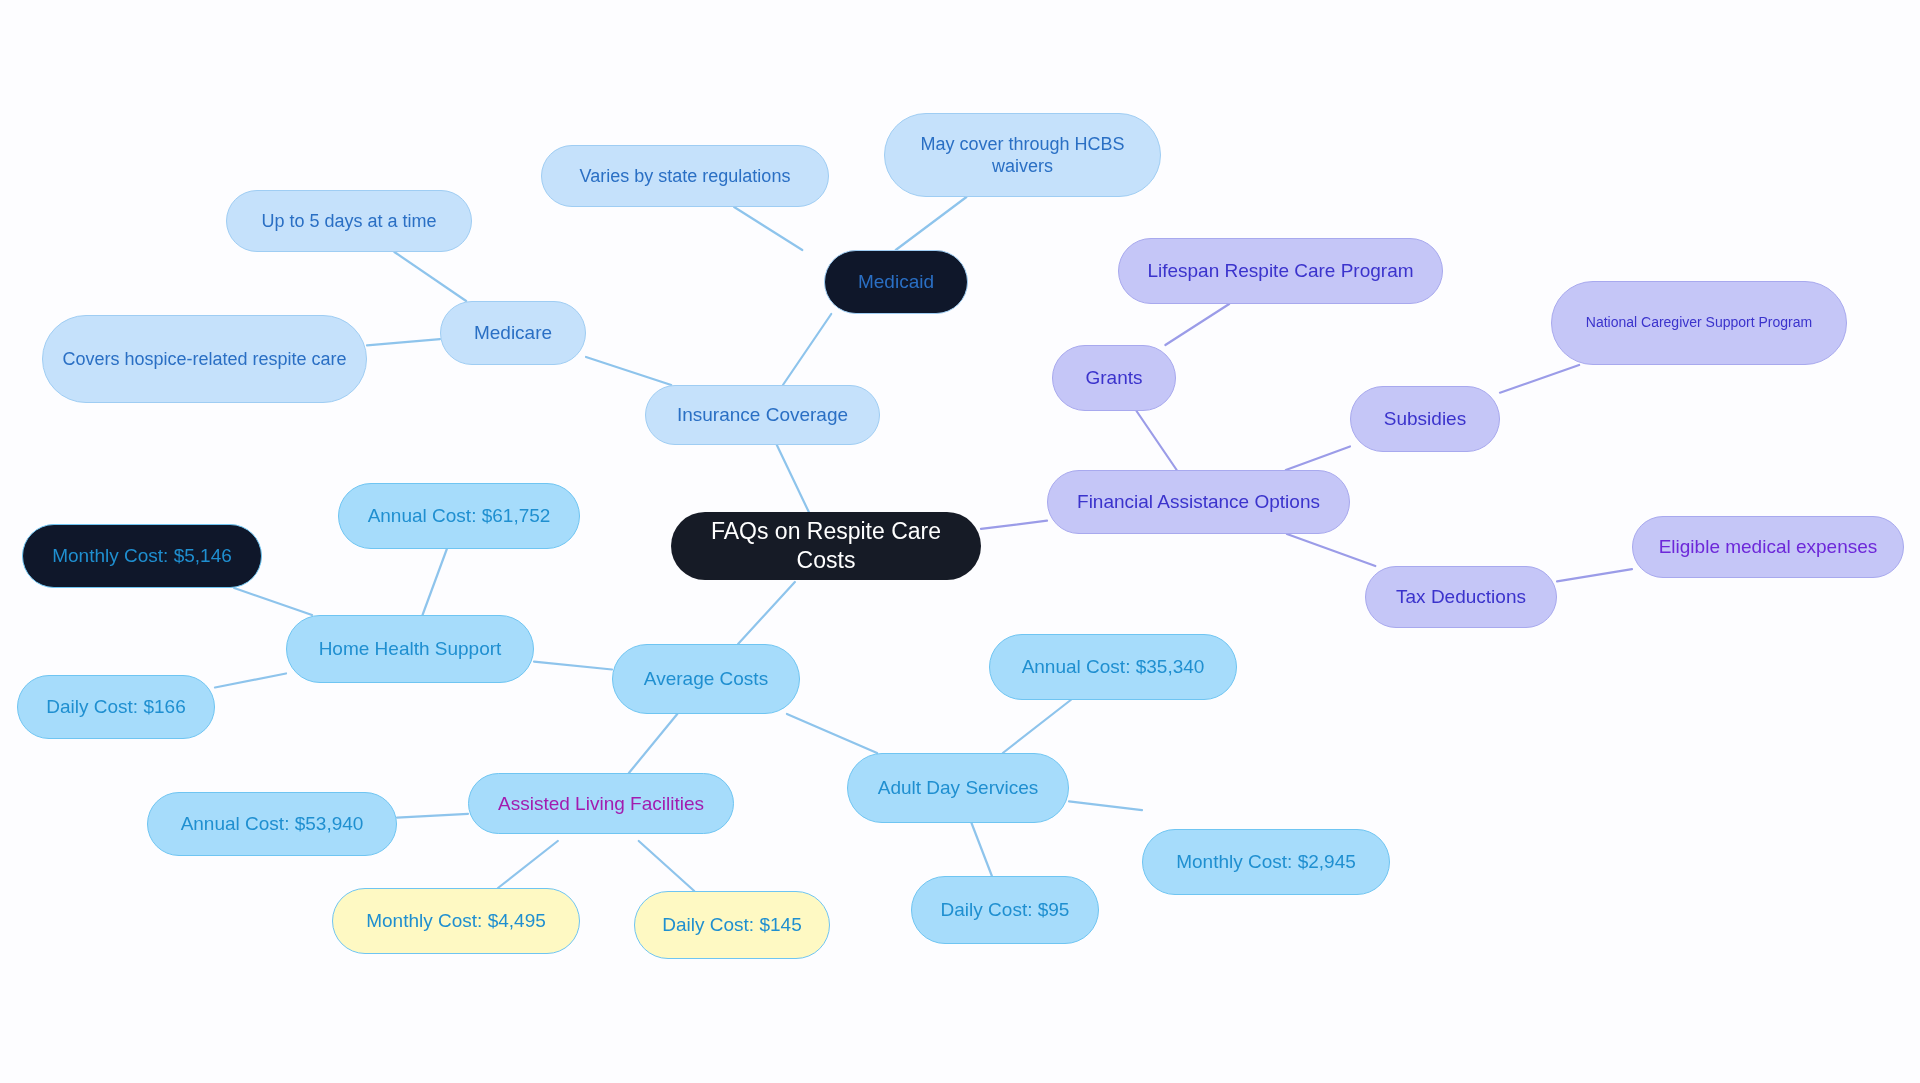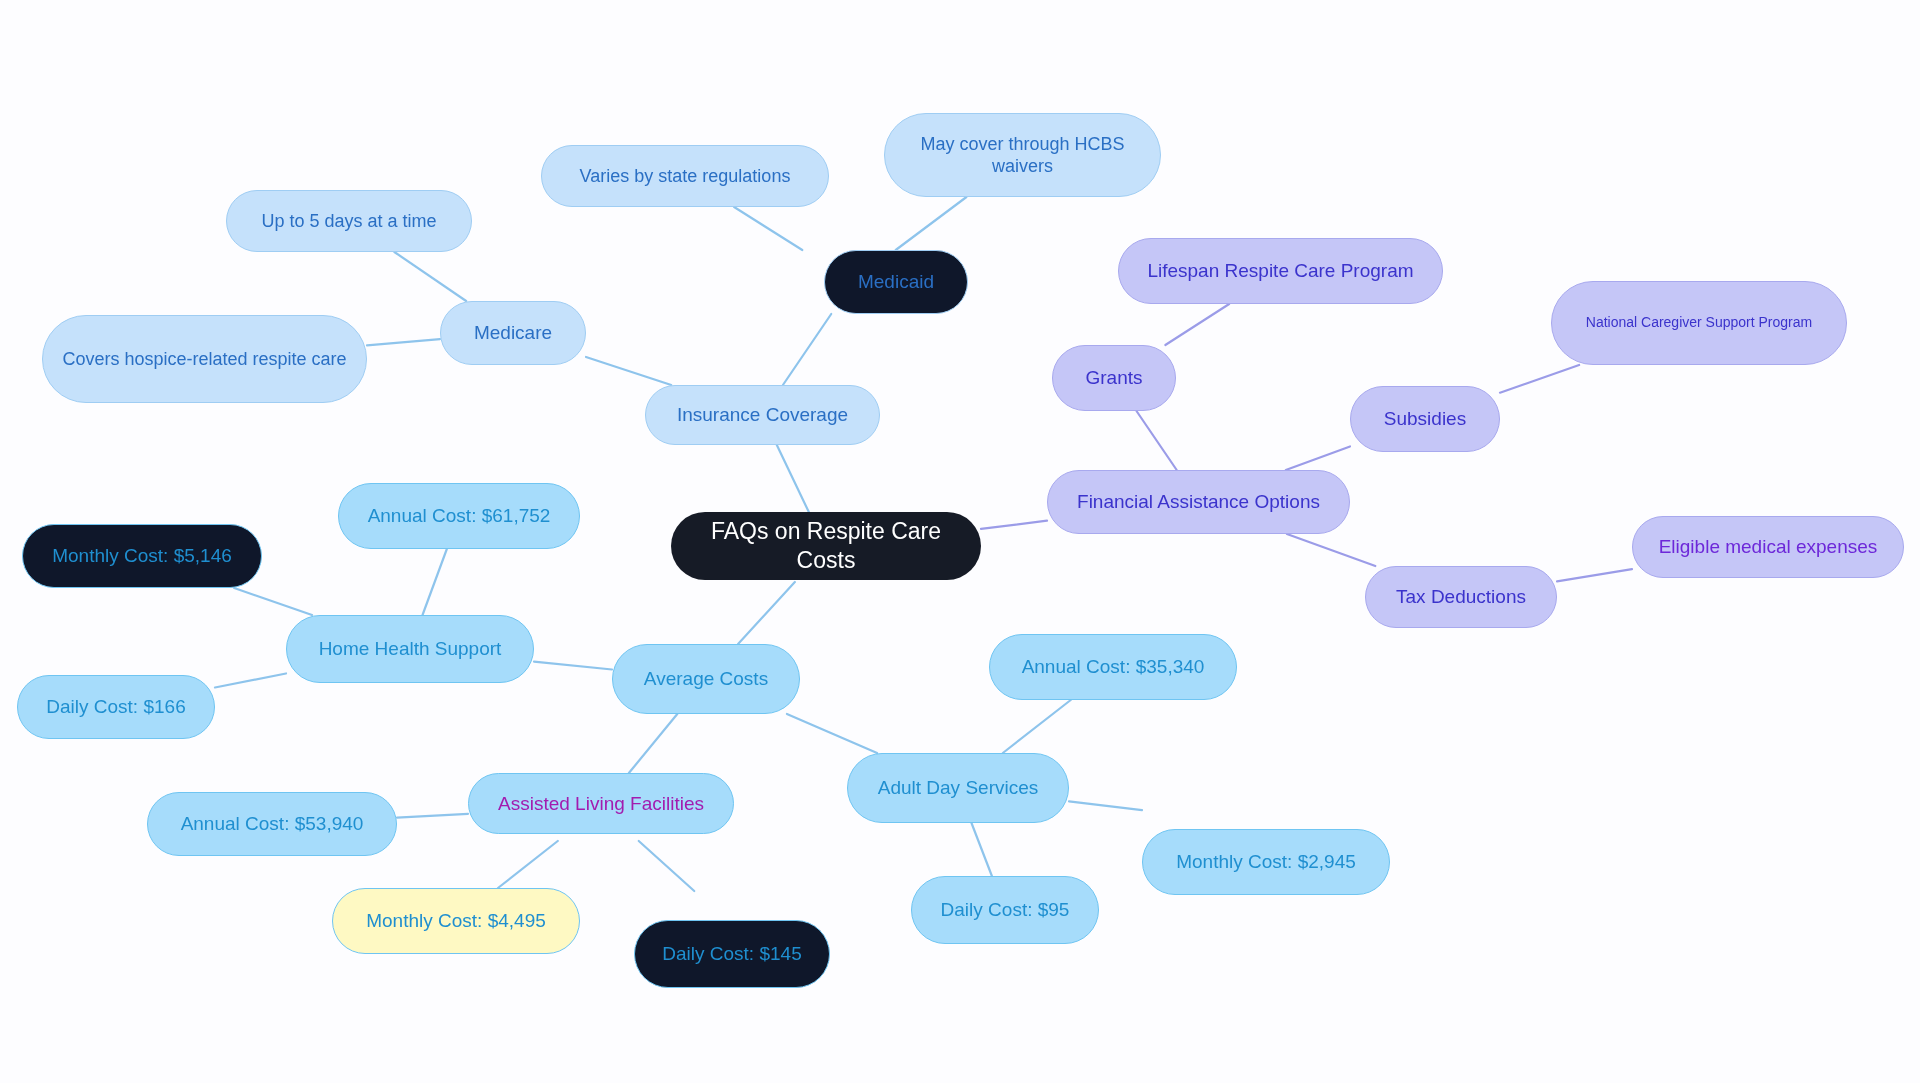--- a/index.html
+++ b/index.html
@@ -115,21 +115,21 @@
       </div>
       <div class="node" style="left: 468px; top: 773px; width: 266px; height: 61px; background: rgb(166, 220, 251); color: #a21caf; border-color: rgb(111, 197, 242); font-size: 19px;">
         <span>Assisted Living Facilities</span>
       </div>
       <div class="node" style="left: 147px; top: 792px; width: 250px; height: 64px; background: rgb(166, 220, 251); color: rgb(31, 143, 208); border-color: rgb(111, 197, 242); font-size: 19px;">
         <span>Annual Cost: $53,940</span>
       </div>
       <div class="node" style="left: 332px; top: 888px; width: 248px; height: 66px; background: #fef9c3; color: rgb(31, 143, 208); border-color: rgb(111, 197, 242); font-size: 19px;">
         <span>Monthly Cost: $4,495</span>
       </div>
-      <div class="node" style="left: 634px; top: 891px; width: 196px; height: 68px; background: #0f172a; color: rgb(31, 143, 208); border-color: rgb(111, 197, 242); font-size: 19px; margin-top: 29px;">
+      <div class="node" style="left: 634px; top: 891px; width: 196px; height: 68px; background: #fef9c3; color: rgb(31, 143, 208); border-color: rgb(111, 197, 242); font-size: 19px;">
         <span>Daily Cost: $145</span>
       </div>
       <div class="node" style="left: 847px; top: 753px; width: 222px; height: 70px; background: rgb(166, 220, 251); color: rgb(31, 143, 208); border-color: rgb(111, 197, 242); font-size: 19px;">
         <span>Adult Day Services</span>
       </div>
       <div class="node" style="left: 989px; top: 634px; width: 248px; height: 66px; background: rgb(166, 220, 251); color: rgb(31, 143, 208); border-color: rgb(111, 197, 242); font-size: 19px;">
         <span>Annual Cost: $35,340</span>
       </div>
       <div class="node" style="left: 1142px; top: 806px; width: 248px; height: 66px; background: rgb(166, 220, 251); color: rgb(31, 143, 208); border-color: rgb(111, 197, 242); font-size: 19px; margin-top: 23px;">
         <span>Monthly Cost: $2,945</span>

